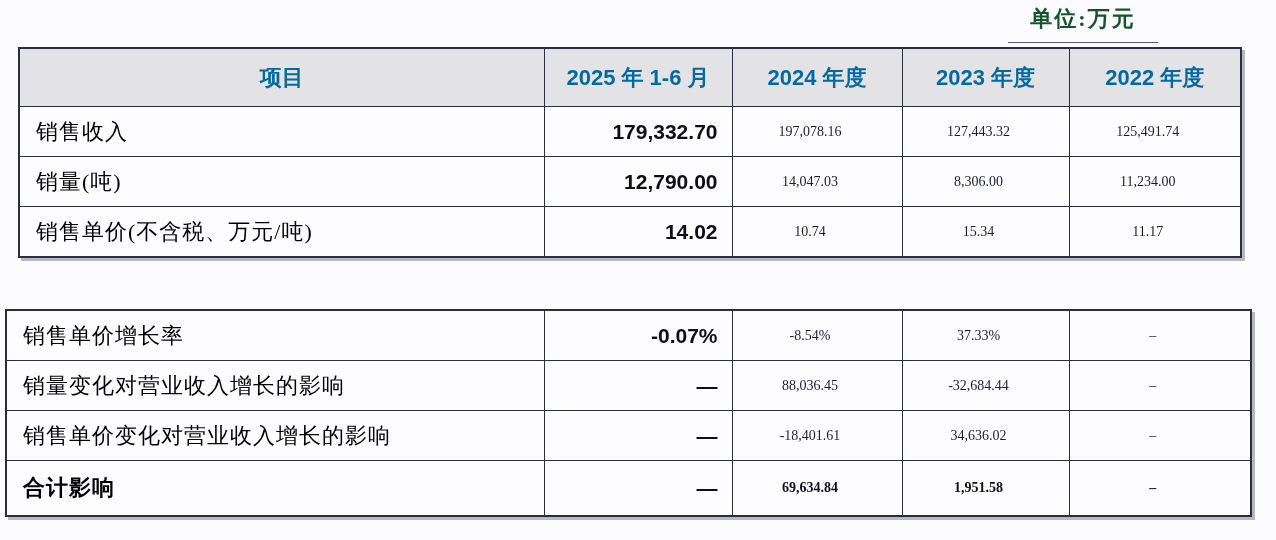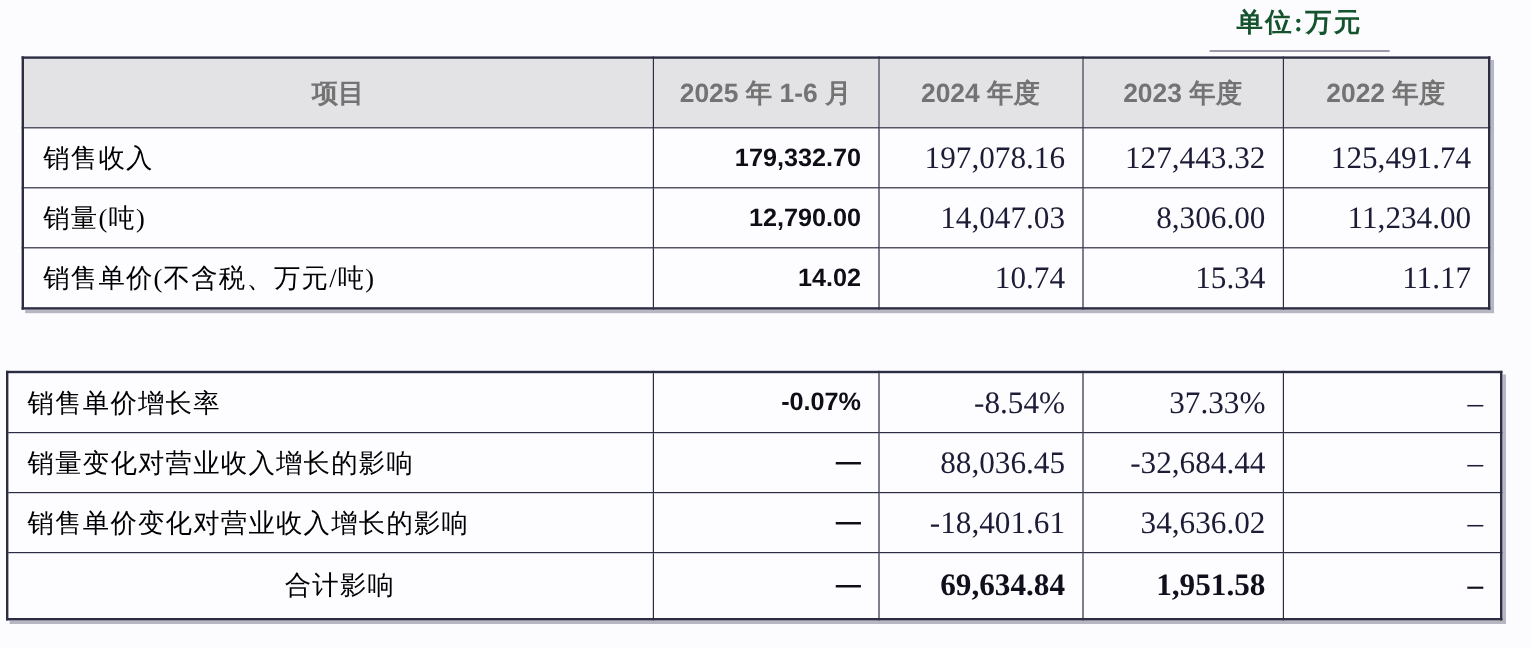--- a/index.html
+++ b/index.html
@@ -49,21 +49,21 @@
   }
   #segment-a { border: 2.5px solid #2c2c42; }
   #segment-b { border: 2.5px solid #2c2c42; }
 
   tr.hdr th {
     height: 57px;
     background: #e3e3e6;
     font-family: "Liberation Sans", "DejaVu Sans", sans-serif;
     font-weight: bold;
     font-size: 22px;
-    color: #737373;
+    color: #0369a1;
     text-align: center;
   }
   tr.data td { height: 49px; }
   #segment-b tr.data td { height: 49px; }
   #segment-b tr.total td { height: 54px; }
 
   td.lbl {
     text-align: left;
     padding-left: 16px;
     font-size: 22px;
@@ -72,30 +72,29 @@
   }
   td.v2025 {
     text-align: right;
     padding-right: 14px;
     font-family: "Liberation Sans", "DejaVu Sans", sans-serif;
     font-weight: bold;
     font-size: 21px;
     color: #0e0e16;
   }
   td.num {
-    text-align: right;
+    text-align: center;
     padding-right: 14px;
-    font-size: 26px;
+    font-size: 14px;
     color: #1c1c36;
   }
   tr.total td.lbl {
-    text-align: center;
     padding-left: 16px;
     font-family: "Liberation Sans", "DejaVu Sans", sans-serif;
-    font-weight: normal;
+    font-weight: bold;
     font-size: 22px;
   }
   tr.total td.num {
     font-weight: bold;
     color: #10101c;
     margin-left: 28px;
   }
 </style>
 </head>
 <body>

